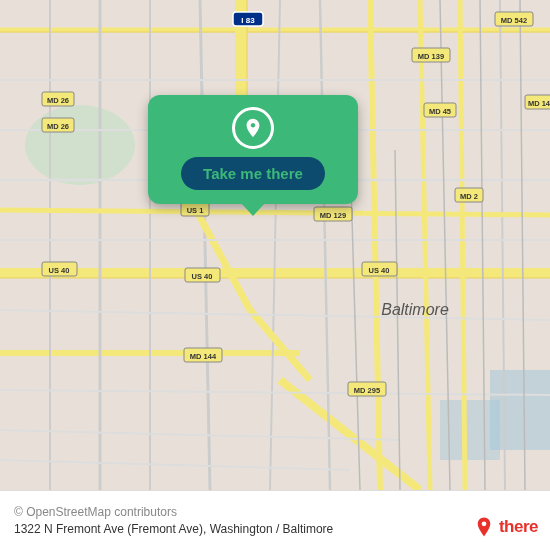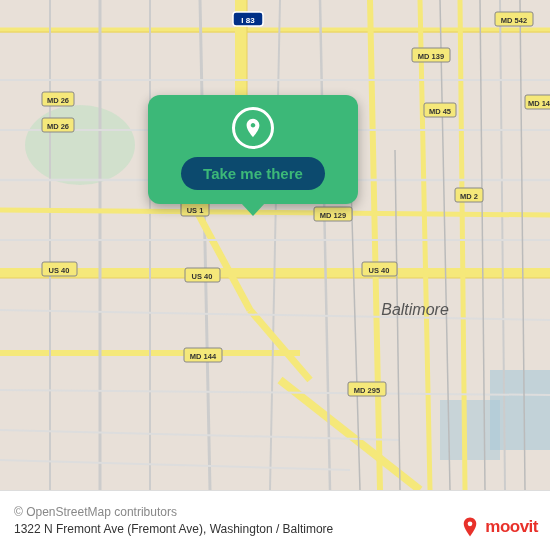--- a/index.html
+++ b/index.html
@@ -244,15 +244,15 @@
 
 <div id="footer">
   <div id="copyright-line">© OpenStreetMap contributors</div>
   <div id="address-line">1322 N Fremont Ave (Fremont Ave), Washington / Baltimore</div>
 
   <div id="moovit-logo">
     <svg id="moovit-pin" viewBox="0 0 24 28" xmlns="http://www.w3.org/2000/svg">
       <path d="M12 2C7.58 2 4 5.58 4 10c0 6 8 16 8 16s8-10 8-16c0-4.42-3.58-8-8-8z" fill="#e8312a"></path>
       <circle cx="12" cy="10" r="3" fill="white"></circle>
     </svg>
-    <span id="moovit-text">moovit</span>
+    <span id="moovit-text">there</span>
   </div>
 </div>
 
 </body></html>

